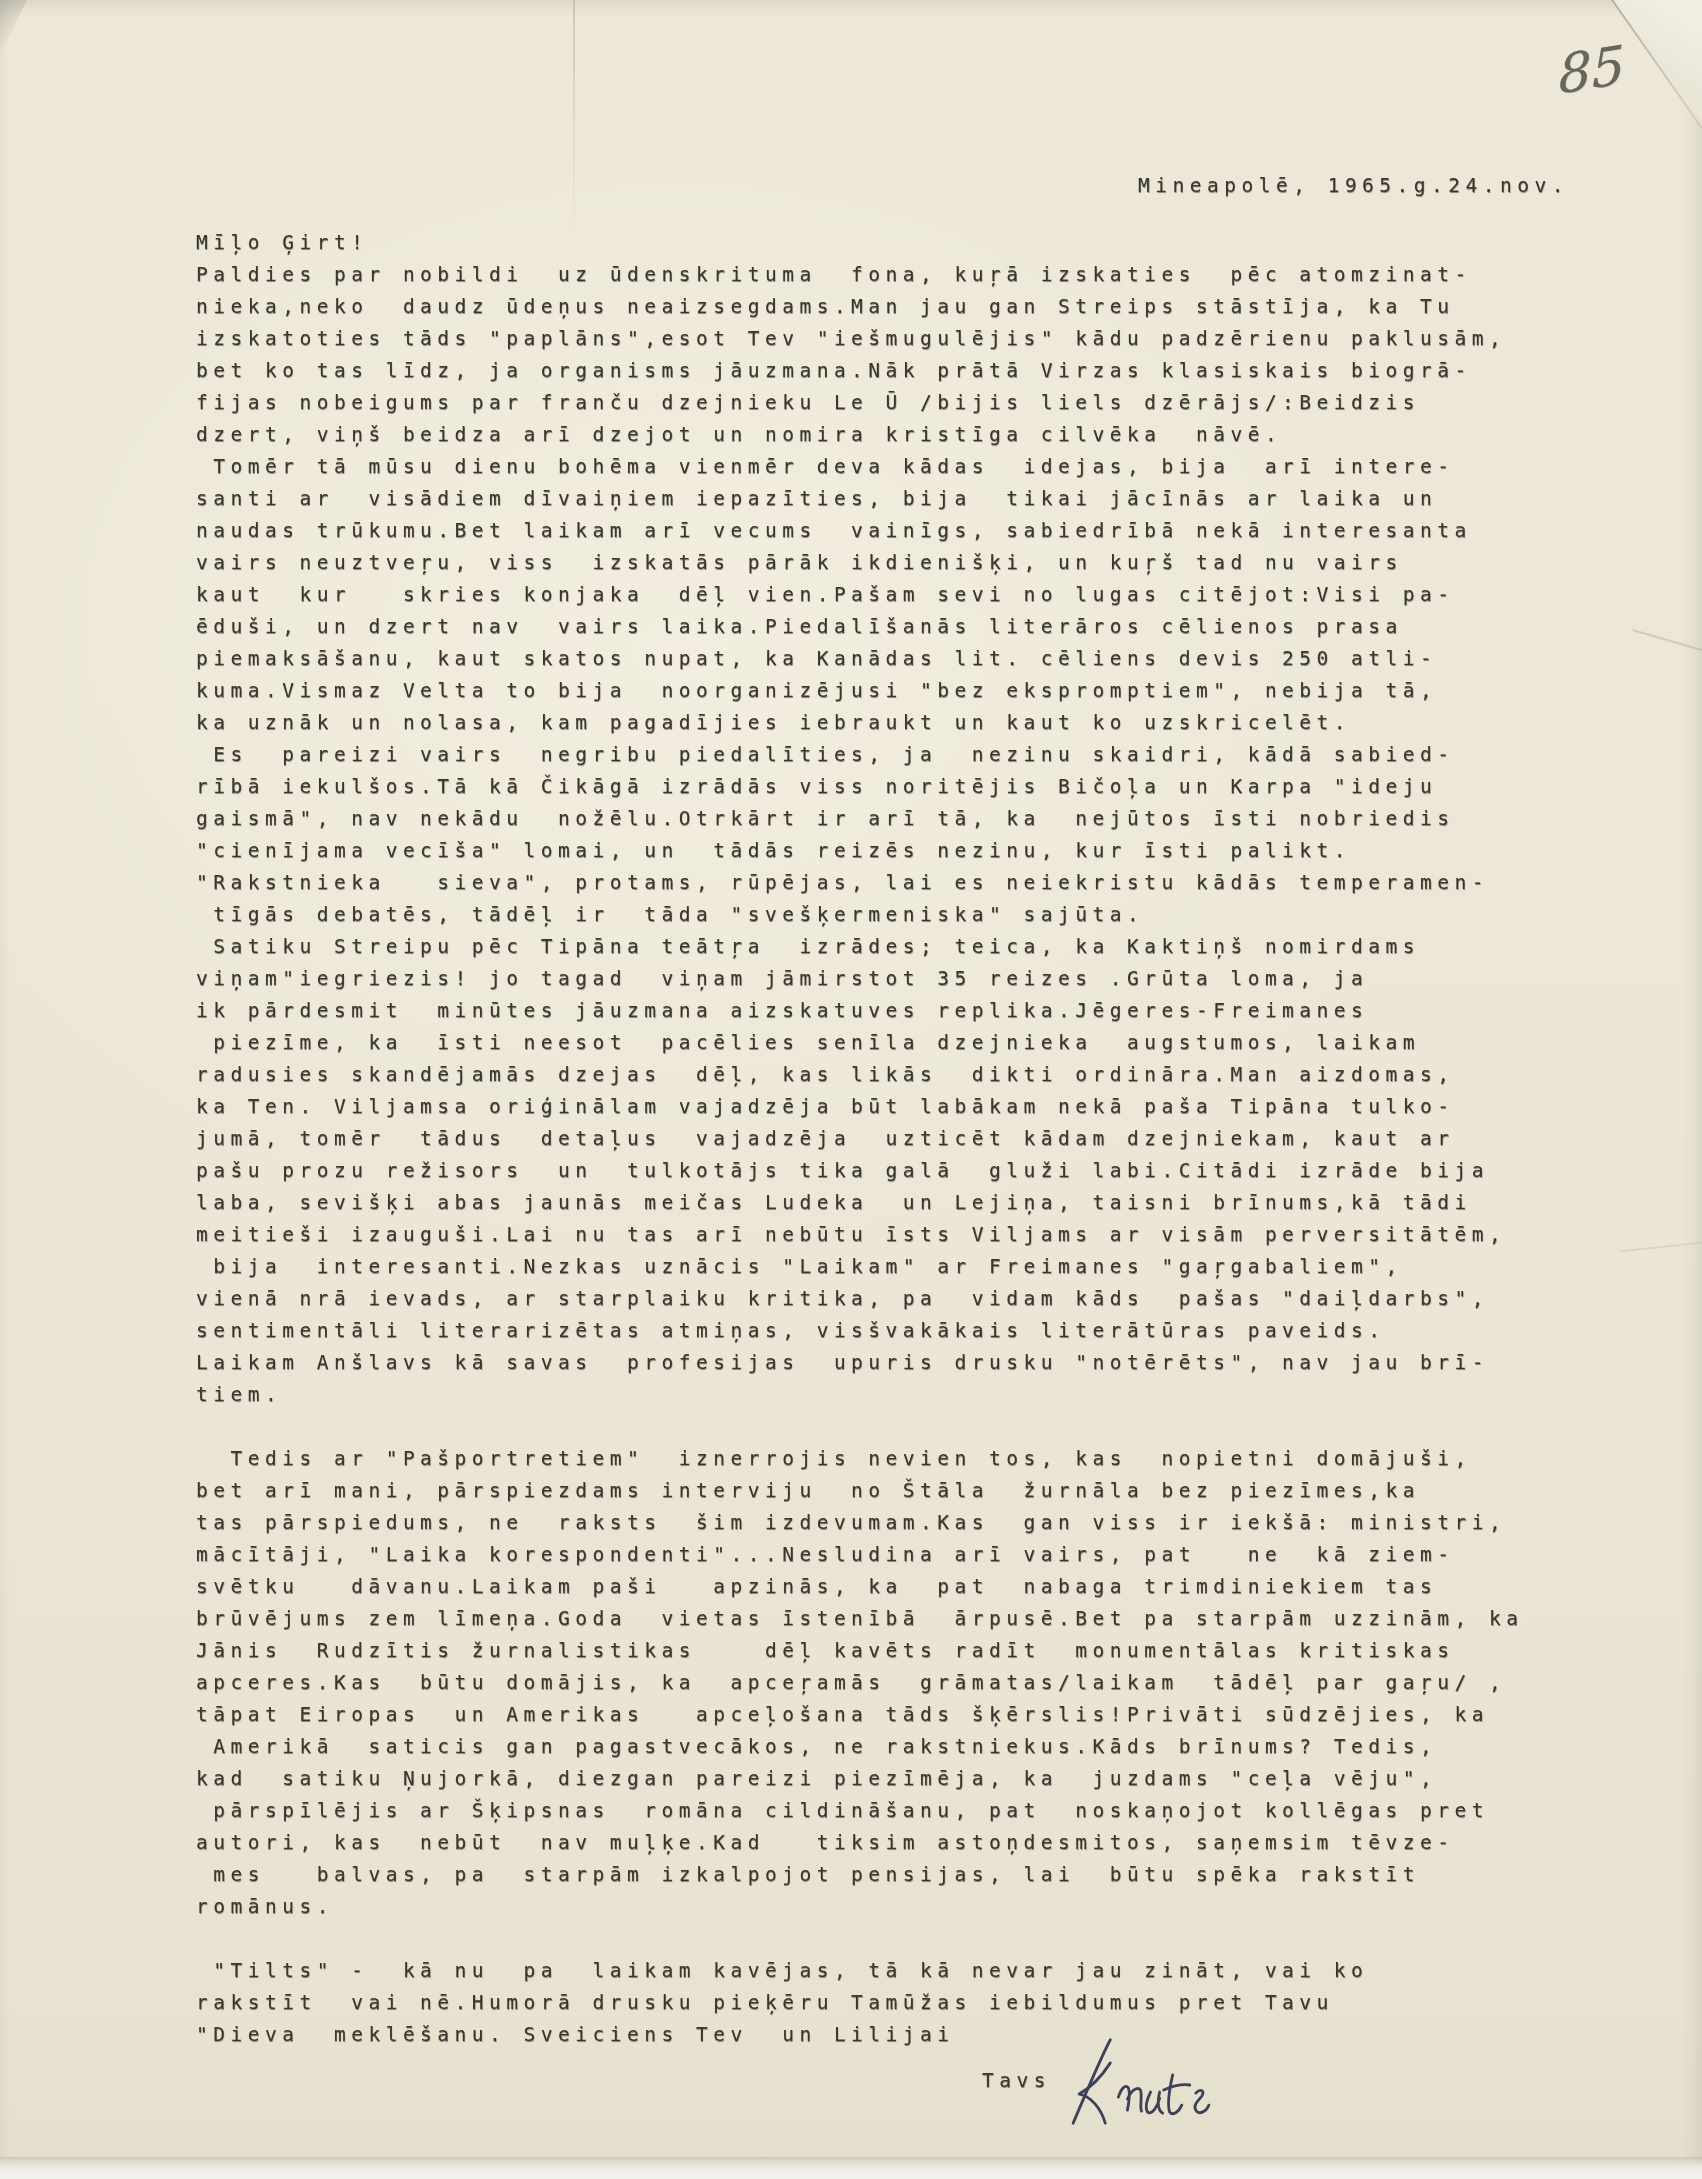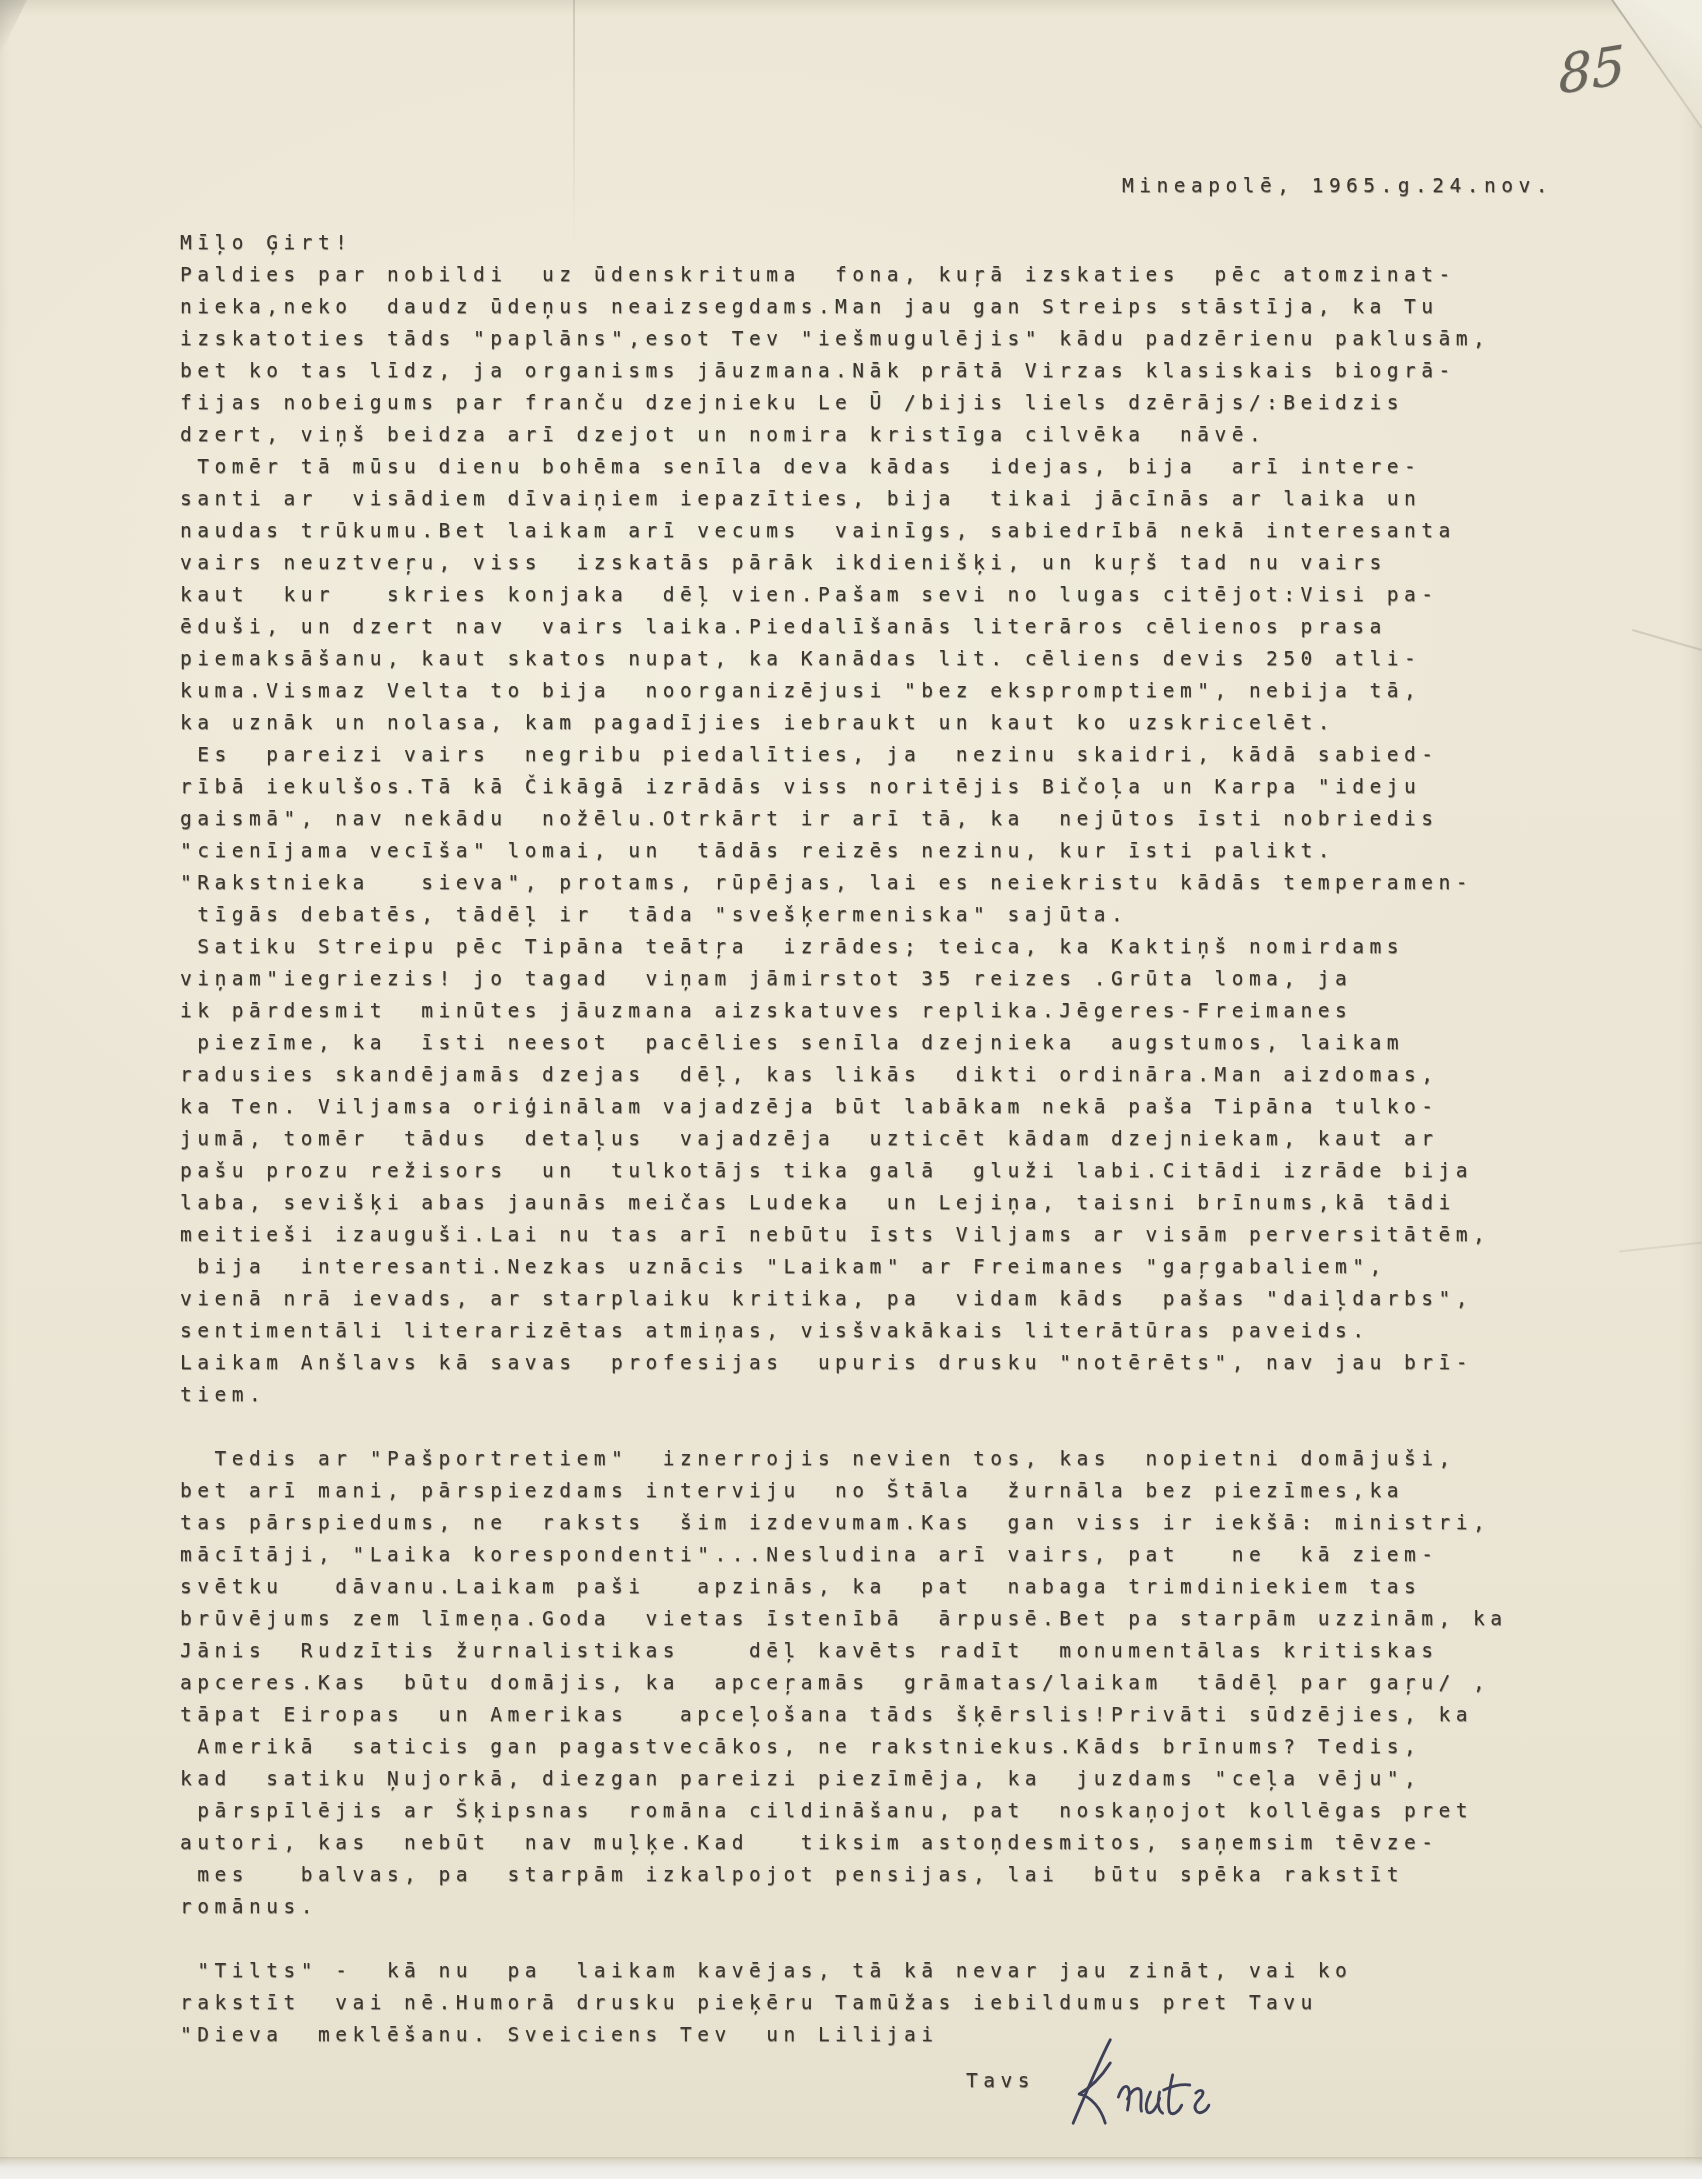--- a/index.html
+++ b/index.html
@@ -18,20 +18,21 @@
       linear-gradient(180deg, #ece7d6 0%, #ebe6d5 55%, #e8e3d1 92%, #e4dfcd 100%);
     box-shadow: inset -7.8px 0 17.6px rgba(90,84,70,0.10), inset 0 5.9px 13.7px rgba(90,84,70,0.06);
   }
   
   .typed {
     color: #3a362f;
     font-family: "DejaVu Sans Mono", monospace;
     font-size: 19.5px;
     letter-spacing: 5.5px;
     text-shadow: 0.4px 0.5px 0.7px rgba(48,44,38,0.55);
+    margin-left: 16px;
   }
   .letter-body {
     position: absolute;
     left: 180px; top: 227px;
     line-height: 32px;
     width: 1443px;
   }
   .tline {
     height: 32px;
     white-space: pre;
@@ -128,21 +129,21 @@
   <div class="dateline typed">Mineapolē, 1965.g.24.nov.</div>
 
   <div class="letter-body typed">
     <div class="tline">Mīļo Ģirt!</div>
   <div class="tline">Paldies par nobildi  uz ūdenskrituma  fona, kuŗā izskaties  pēc atomzinat-</div>
       <div class="tline">nieka,neko  daudz ūdeņus neaizsegdams.Man jau gan Streips stāstīja, ka Tu</div>
       <div class="tline">izskatoties tāds "paplāns",esot Tev "iešmugulējis" kādu padzērienu paklusām,</div>
       <div class="tline">bet ko tas līdz, ja organisms jāuzmana.Nāk prātā Virzas klasiskais biogrā-</div>
       <div class="tline">fijas nobeigums par franču dzejnieku Le Ū /bijis liels dzērājs/:Beidzis</div>
       <div class="tline">dzert, viņš beidza arī dzejot un nomira kristīga cilvēka  nāvē.</div>
-      <div class="tline"> Tomēr tā mūsu dienu bohēma senīla deva kādas  idejas, bija  arī intere-</div>
+      <div class="tline"> Tomēr tā mūsu dienu bohēma vienmēr deva kādas  idejas, bija  arī intere-</div>
       <div class="tline">santi ar  visādiem dīvaiņiem iepazīties, bija  tikai jācīnās ar laika un</div>
       <div class="tline">naudas trūkumu.Bet laikam arī vecums  vainīgs, sabiedrībā nekā interesanta</div>
       <div class="tline">vairs neuztveŗu, viss  izskatās pārāk ikdienišķi, un kuŗš tad nu vairs</div>
       <div class="tline">kaut  kur   skries konjaka  dēļ vien.Pašam sevi no lugas citējot:Visi pa-</div>
       <div class="tline">ēduši, un dzert nav  vairs laika.Piedalīšanās literāros cēlienos prasa</div>
       <div class="tline">piemaksāšanu, kaut skatos nupat, ka Kanādas lit. cēliens devis 250 atli-</div>
       <div class="tline">kuma.Vismaz Velta to bija  noorganizējusi "bez ekspromptiem", nebija tā,</div>
       <div class="tline">ka uznāk un nolasa, kam pagadījies iebraukt un kaut ko uzskricelēt.</div>
       <div class="tline"> Es  pareizi vairs  negribu piedalīties, ja  nezinu skaidri, kādā sabied-</div>
       <div class="tline">rībā iekulšos.Tā kā Čikāgā izrādās viss noritējis Bičoļa un Karpa "ideju</div>

